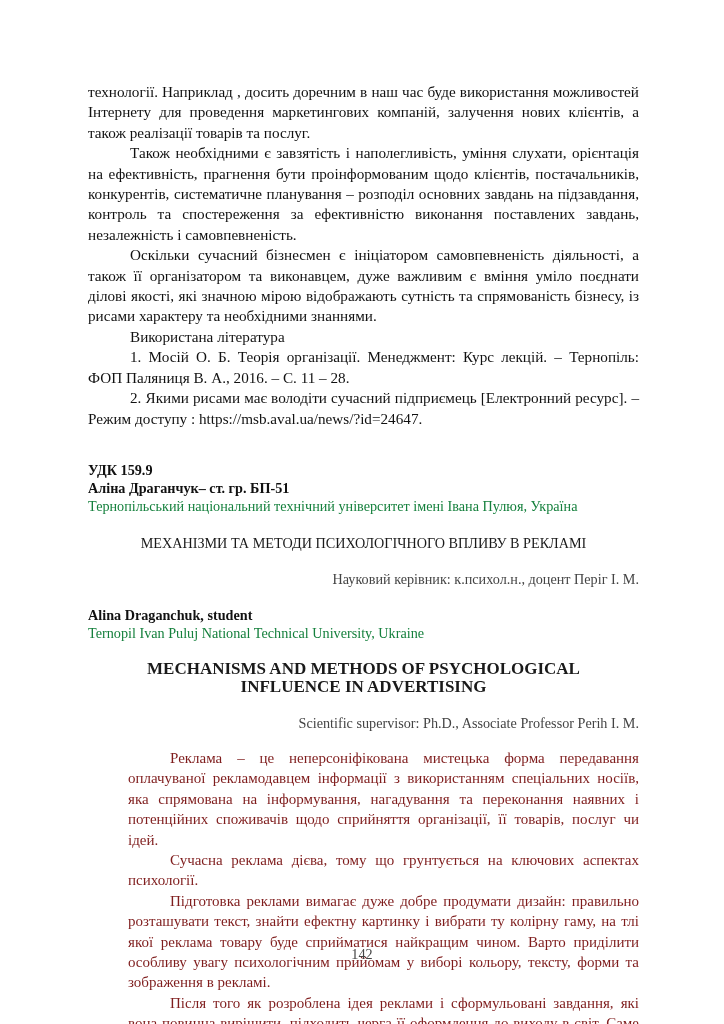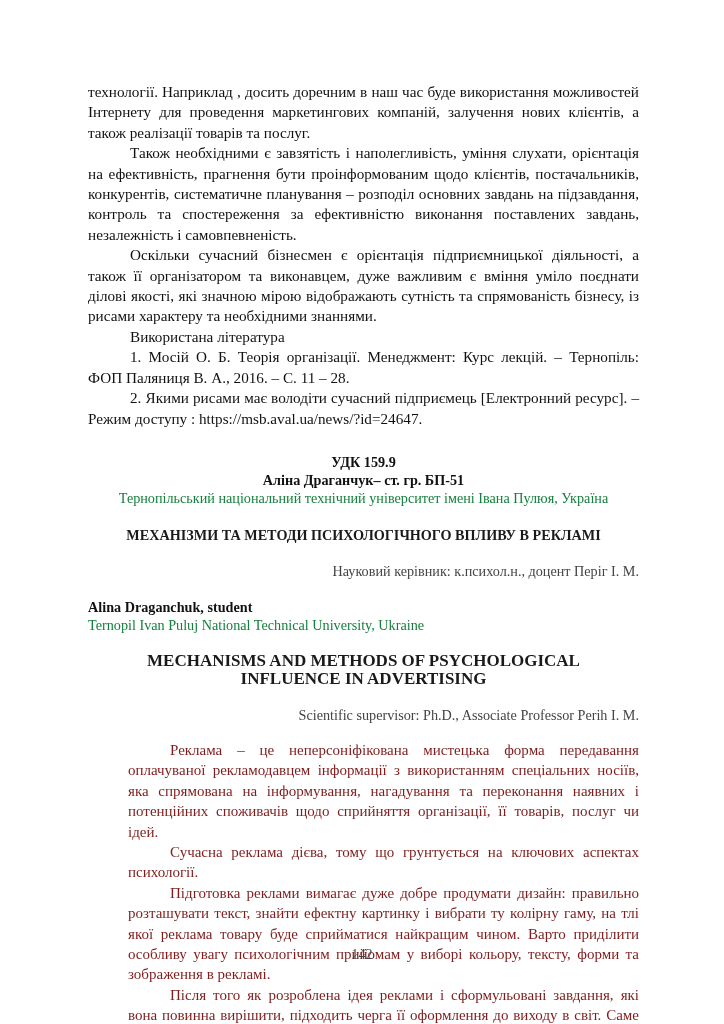--- a/index.html
+++ b/index.html
@@ -30,35 +30,34 @@
     .indent { text-indent: 42px; }
     .bold { font-weight: bold; }
     .refs-title {
       font-size: 15.2px;
       line-height: 20.4px;
       font-weight: normal;
       margin: 0;
       padding-left: 42px;
     }
     .udk-block {
-      margin-top: 24px;
+      margin-top: 32px;
       font-size: 14.2px;
       line-height: 18px;
-      text-align: center;
     }
     .udk-block .bold { color: #111; }
     .affil {
       color: #15803d;
       font-size: 14.2px;
       line-height: 18px;
     }
     .title-ua {
       margin: 19px 0 0 0;
       text-align: center;
-      font-weight: bold;
+      font-weight: normal;
       font-size: 14.2px;
       line-height: 18px;
       color: #1a1a1a;
     }
     .supervisor {
       text-align: right;
       font-size: 14.2px;
       line-height: 18px;
       color: #444;
       margin-top: 18px;
@@ -98,21 +97,21 @@
     }
   </style>
 </head>
 <body>
 
 <div class="page">
 
   <section>
     <p class="p">технології. Наприклад , досить доречним в наш час буде використання можливостей Інтернету для проведення маркетингових компаній, залучення нових клієнтів, а також реалізації товарів та послуг.</p>
     <p class="p indent">Також необхідними є завзятість і наполегливість, уміння слухати, орієнтація на ефективність, прагнення бути проінформованим щодо клієнтів, постачальників, конкурентів, систематичне планування – розподіл основних завдань на підзавдання, контроль та спостереження за ефективністю виконання поставлених завдань, незалежність і самовпевненість.</p>
-    <p class="p indent">Оскільки сучасний бізнесмен є орієнтація підприємницької діяльності, а також її організатором та виконавцем, дуже важливим є вміння уміло поєднати ділові якості, які значною мірою відображають сутність та спрямованість бізнесу, із рисами характеру та необхідними знаннями.</p>
+    <p class="p indent">Оскільки сучасний бізнесмен є ініціатором самовпевненість діяльності, а також її організатором та виконавцем, дуже важливим є вміння уміло поєднати ділові якості, які значною мірою відображають сутність та спрямованість бізнесу, із рисами характеру та необхідними знаннями.</p>
     <p class="refs-title">Використана література</p>
     <p class="p indent">1. Мосій О. Б. Теорія організації. Менеджмент: Курс лекцій. – Тернопіль: ФОП Паляниця В. А., 2016. – С. 11 – 28.</p>
     <p class="p indent">2. Якими рисами має володіти сучасний підприємець [Електронний ресурс]. – Режим доступу : https://msb.aval.ua/news/?id=24647.</p>
   </section>
 
   <section class="udk-block">
     <div class="bold">УДК 159.9</div>
     <div class="bold">Аліна Драганчук– ст. гр. БП-51</div>
     <div class="affil">Тернопільський національний технічний університет імені Івана Пулюя, Україна</div>
   </section>

